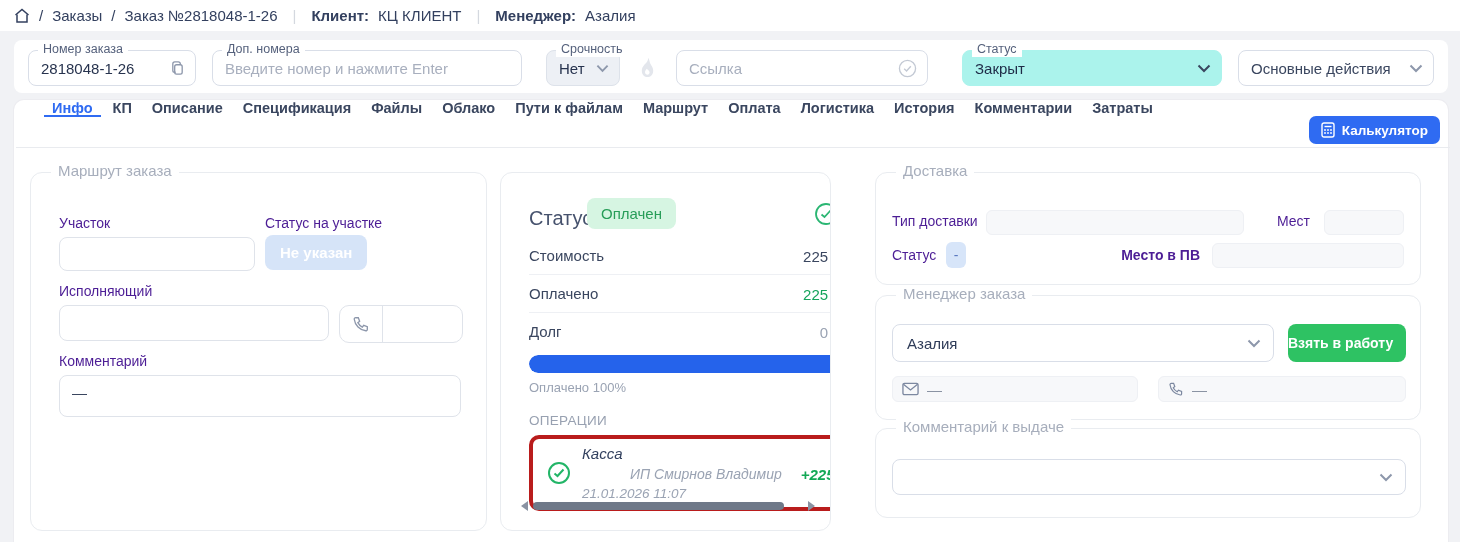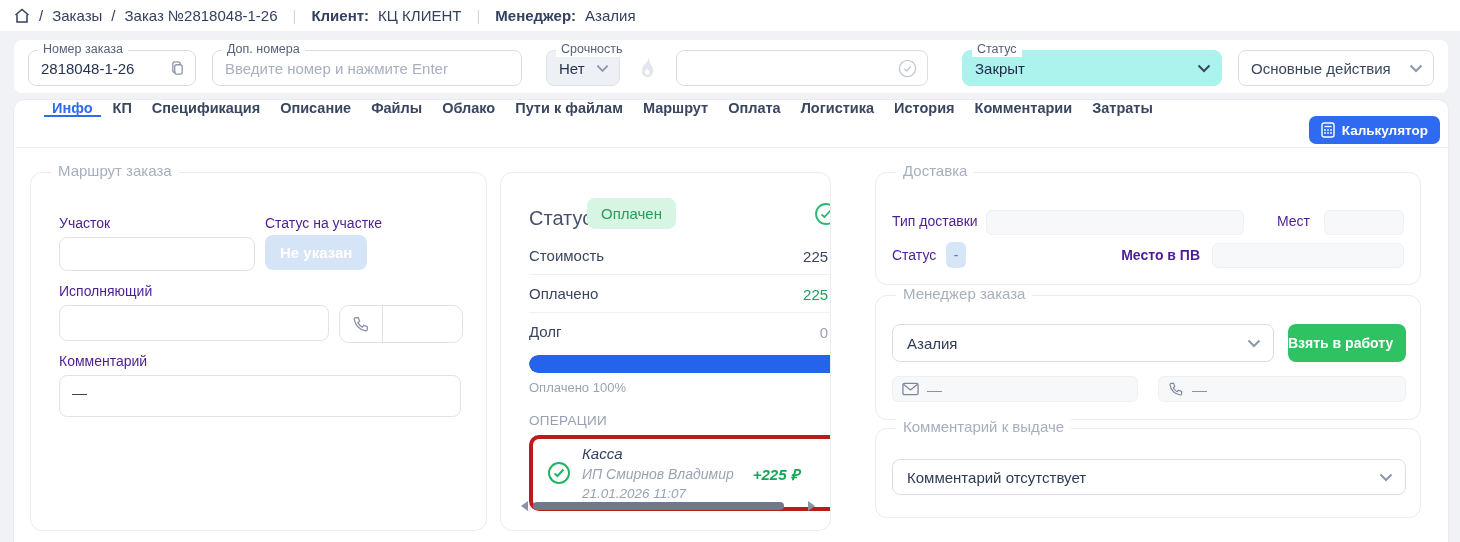--- a/index.html
+++ b/index.html
@@ -68,21 +68,21 @@
   .v-green{color:#17a45c;}
   .v-muted{color:#9aa3b3;}
   .progress{position:absolute;left:28px;top:182px;width:318px;height:18px;border-radius:10px 0 0 10px;background:#e9edf5;overflow:hidden;}
   .progress-fill{height:100%;background:#2563eb;border-radius:10px 0 0 10px;}
   .pay-caption{position:absolute;left:28px;top:207px;font-size:13px;color:#9aa3b3;}
   .ops-title{position:absolute;left:28px;top:240px;font-size:13.5px;color:#98a1b1;letter-spacing:.3px;}
   .opcard{position:absolute;left:28px;top:262px;width:312px;height:76px;border:4px solid #b91c1c;border-radius:10px;
     box-sizing:border-box;display:flex;align-items:center;gap:11px;padding-left:14px;font-style:italic;}
   .opcard .optexts{display:flex;flex-direction:column;gap:2px;}
   .op-title{font-size:15px;color:#32405e;}
-  .op-sub{display:flex;align-items:center;gap:19px;}
+  .op-sub{display:flex;align-items:center;gap:19px;margin-left:48px;}
   .op-payer{font-size:14px;color:#9aa3b3;white-space:nowrap;}
   .op-amount{font-size:15px;font-weight:700;color:#12a855;white-space:nowrap;}
   .op-date{font-size:13.5px;color:#9aa3b3;}
   .op-check{color:#22b567;display:flex;}
   .hscroll{position:absolute;left:20px;top:328px;width:294px;display:flex;align-items:center;gap:5px;}
   .arr{width:0;height:0;border-top:5px solid transparent;border-bottom:5px solid transparent;}
   .arr-l{border-right:7px solid #8a93a3;}
   .arr-r{border-left:7px solid #8a93a3;}
   .track{flex:1;height:8px;position:relative;}
   .thumb{position:absolute;left:0;top:0;height:8px;width:93%;background:#6f7989;border-radius:4px;}
@@ -154,20 +154,21 @@
       </span>
     </div>
 
     <span class="flame" style="left:624px;top:17px;">
       <svg width="19" height="21" viewBox="0 0 20 22" fill="currentColor">
           <path d="M10.6 0.8c.4 3.8-2.3 5.4-3.9 7.4C5 10.2 4 12 4 14.3 4 18.5 6.9 21 10 21s6-2.5 6-6.7c0-3.9-2.5-5.6-3.4-8.3-.5-1.6-.6-3.2-2-5.2zM10 18.6c-1.4 0-2.6-1-2.6-2.8 0-1.6 1.1-2.5 1.9-3.6.6.9 2.9 1.9 2.9 3.8 0 1.7-.9 2.6-2.2 2.6z"></path>
         </svg>
     </span>
 
     <div class="fset" style="left:662px;top:10px;width:252px;">
+      <input class="real" placeholder="Ссылка" style="">
       <span class="ic-right">
         <svg width="19" height="19" viewBox="0 0 20 20" fill="none" stroke="#c3c9d4" stroke-width="1.4">
             <circle cx="10" cy="10" r="8.5"></circle>
             <path d="M6.5 10.3 9 12.6l4.5-5"></path>
           </svg>
       </span>
     </div>
 
     <div class="fset fld-status" style="left:948px;top:10px;width:260px;">
       <span class="legend">Статус</span>
@@ -187,22 +188,22 @@
           </svg>
       </span>
     </div>
   </div>
 
   <div class="maincard">
 
     <div class="tabsrow">
       <span class="tab active">Инфо</span>
       <span class="tab">КП</span>
+      <span class="tab">Описание</span>
       <span class="tab">Спецификация</span>
-      <span class="tab">Описание</span>
       <span class="tab">Файлы</span>
       <span class="tab">Облако</span>
       <span class="tab">Пути к файлам</span>
       <span class="tab">Маршрут</span>
       <span class="tab">Оплата</span>
       <span class="tab">Логистика</span>
       <span class="tab">История</span>
       <span class="tab">Комментарии</span>
       <span class="tab">Затраты</span>
     </div>
@@ -348,21 +349,20 @@
               <path d="M4 3h3l1.5 4-2 1.5a12 12 0 0 0 5 5L13 11.5 17 13v3a1.5 1.5 0 0 1-1.7 1.5C8.6 16.7 3.3 11.4 2.5 4.7A1.5 1.5 0 0 1 4 3z"></path>
             </svg>
         </span>
         <span class="dash">—</span>
       </div>
     </div>
 
     <div class="panel" style="left:861px;top:328px;width:546px;height:90px;">
       <span class="ptitle">Комментарий к выдаче</span>
       <div class="sel" style="left:16px;top:30px;width:514px;height:36px;">
-        <span class="sval">Комментарий отсутствует</span>
         <span class="chev">
           <svg width="14" height="9" viewBox="0 0 14 9" fill="none" stroke="currentColor" stroke-width="2">
               <path d="M1.5 1.5 7 7l5.5-5.5"></path>
             </svg>
         </span>
       </div>
     </div>
 
   </div>
 </div>

